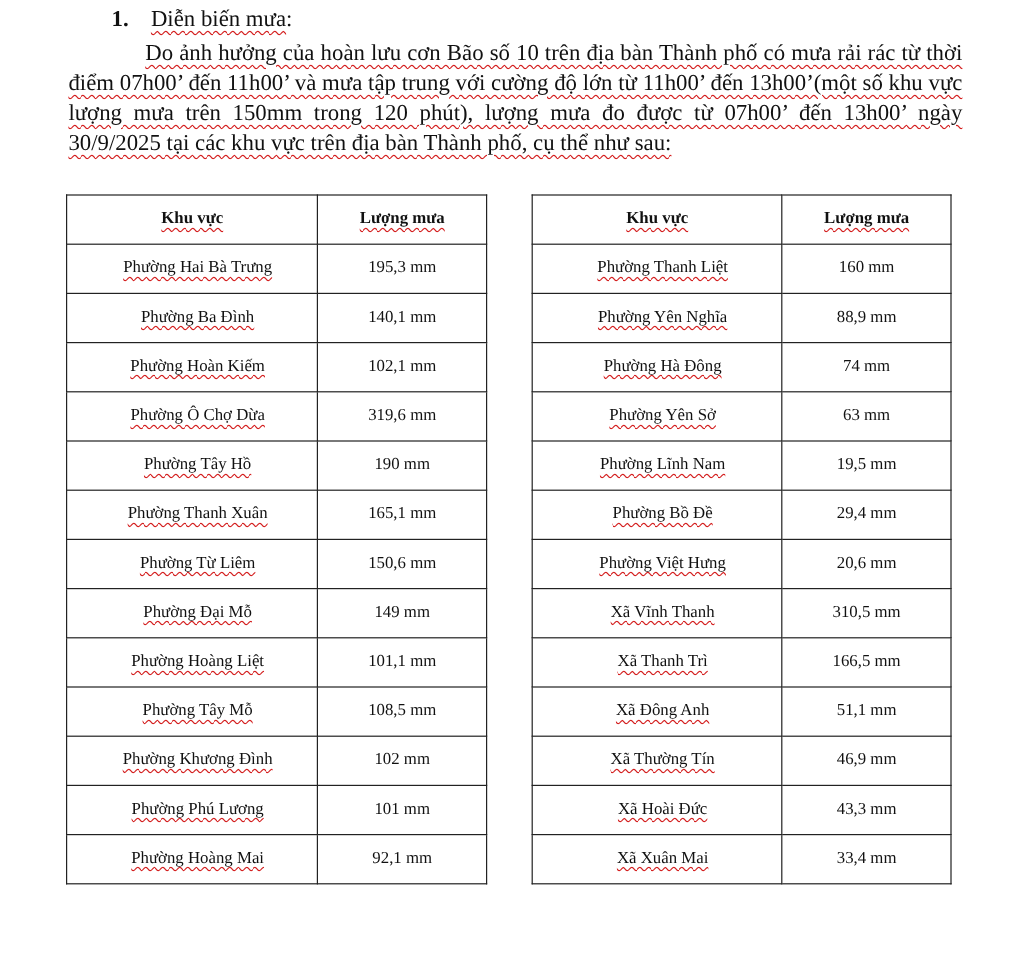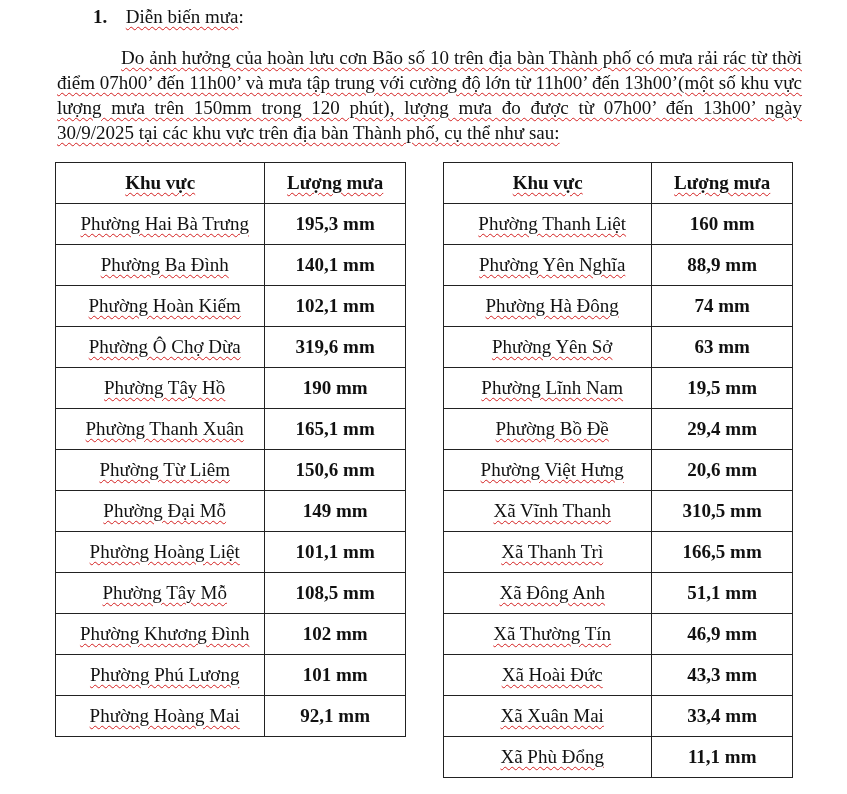--- a/index.html
+++ b/index.html
@@ -8,33 +8,33 @@
     font-family: "Liberation Serif", "DejaVu Serif", serif;
     color: #111;
   }
   .sq { text-decoration: underline wavy #d42020; text-decoration-thickness: 1px; text-underline-offset: 3px; }
   .heading {
     position: absolute; left: 93px; top: 4px; font-size: 19px; line-height: 26px;
   }
   .heading .num { font-weight: bold; display: inline-block; width: 28px; }
   .heading .title { font-weight: normal; }
   .para {
-    position: absolute; left: 57px; top: 45px; width: 745px;
+    position: absolute; left: 57px; top: 32px; width: 745px;
     font-size: 19px; line-height: 25px; text-align: justify; text-indent: 64px;
   }
   table.rain {
     position: absolute; top: 162px; border-collapse: collapse;
-    font-size: 19px;
+    font-size: 14px;
   }
   table.rain td, table.rain th {
     border: 1px solid #222; height: 40px; padding: 0; vertical-align: middle;
   }
   table.rain th { font-weight: bold; text-align: center; }
   table.rain td.area { text-align: center; padding-left: 9px; }
-  table.rain td.amt { text-align: center; font-weight: bold; }
+  table.rain td.amt { text-align: center; }
   #t-left { left: 55px; width: 351px; }
   #t-left col.c1 { width: 210px; } #t-left col.c2 { width: 141px; }
   #t-right { left: 443px; width: 350px; }
   #t-right col.c1 { width: 209px; } #t-right col.c2 { width: 141px; }
 </style>
 </head>
 <body>
 
 <div class="heading">
   <span class="num">1.</span>
@@ -167,18 +167,14 @@
         <td class="amt">46,9 mm</td>
       </tr>
       <tr>
         <td class="area"><span class="sq">Xã Hoài Đức</span></td>
         <td class="amt">43,3 mm</td>
       </tr>
       <tr>
         <td class="area"><span class="sq">Xã Xuân Mai</span></td>
         <td class="amt">33,4 mm</td>
       </tr>
-      <tr>
-        <td class="area"><span class="sq">Xã Phù Đổng</span></td>
-        <td class="amt">11,1 mm</td>
-      </tr>
     </tbody>
 </table>
 
 </body></html>

